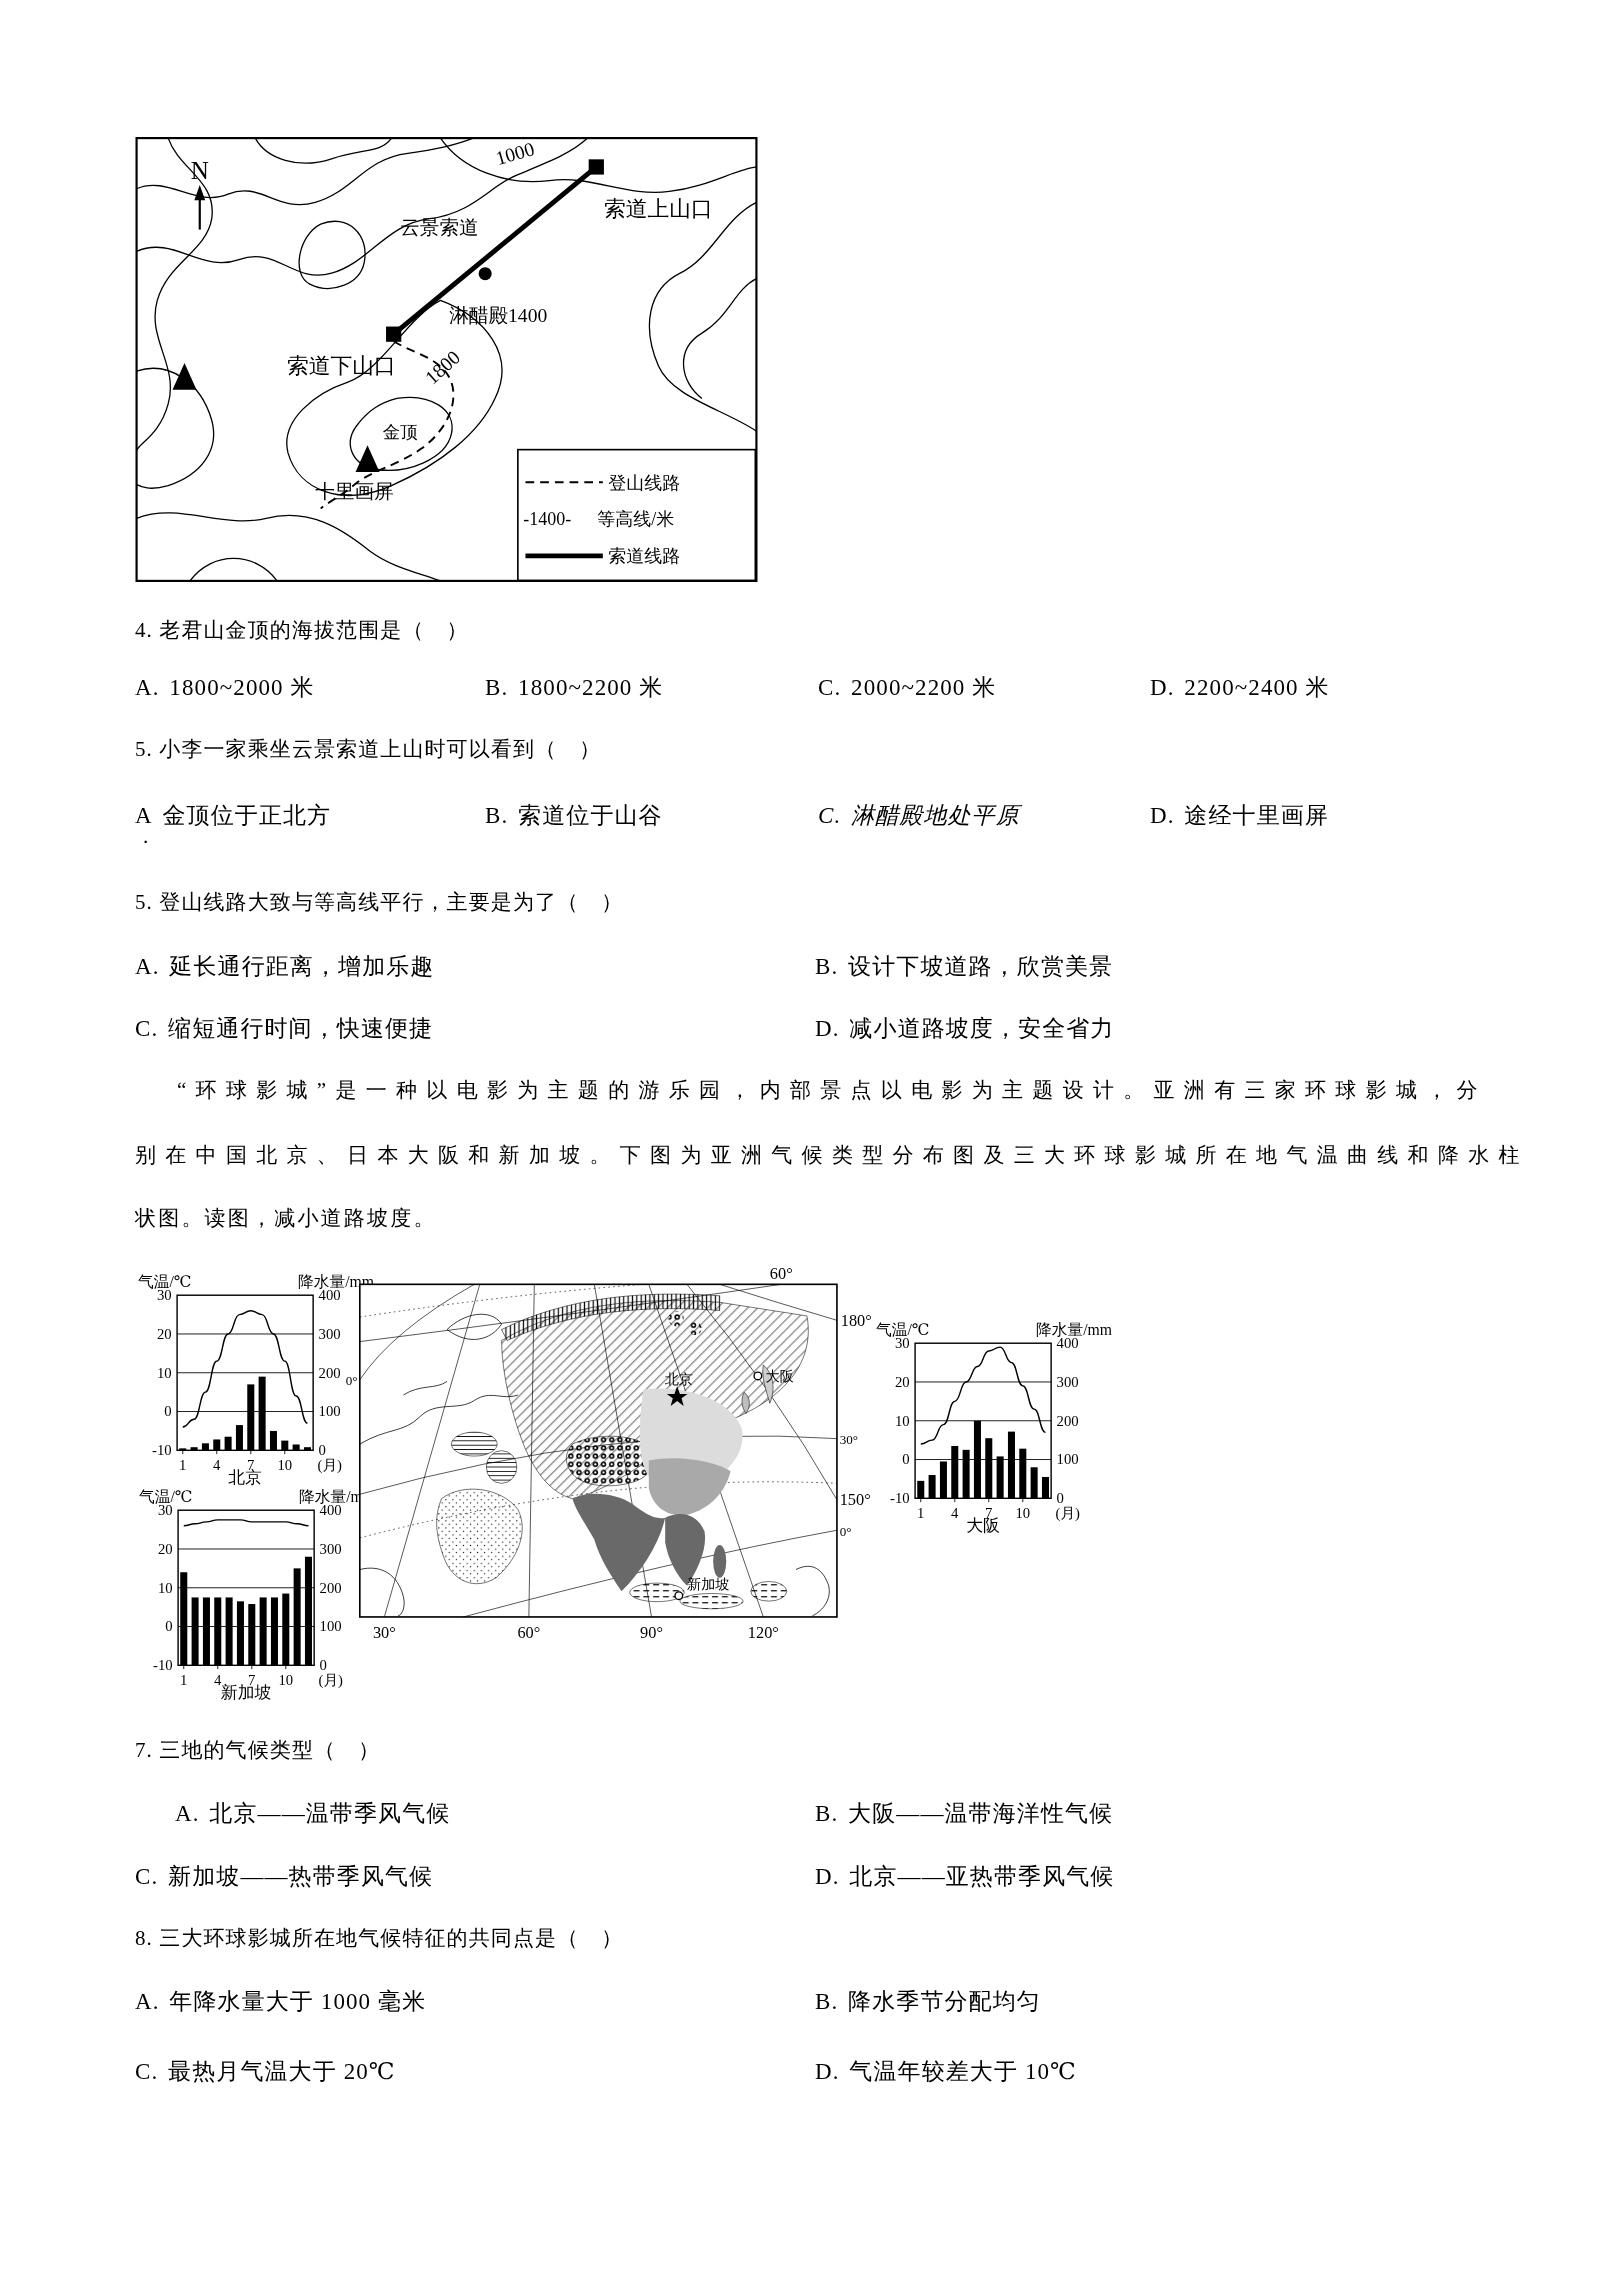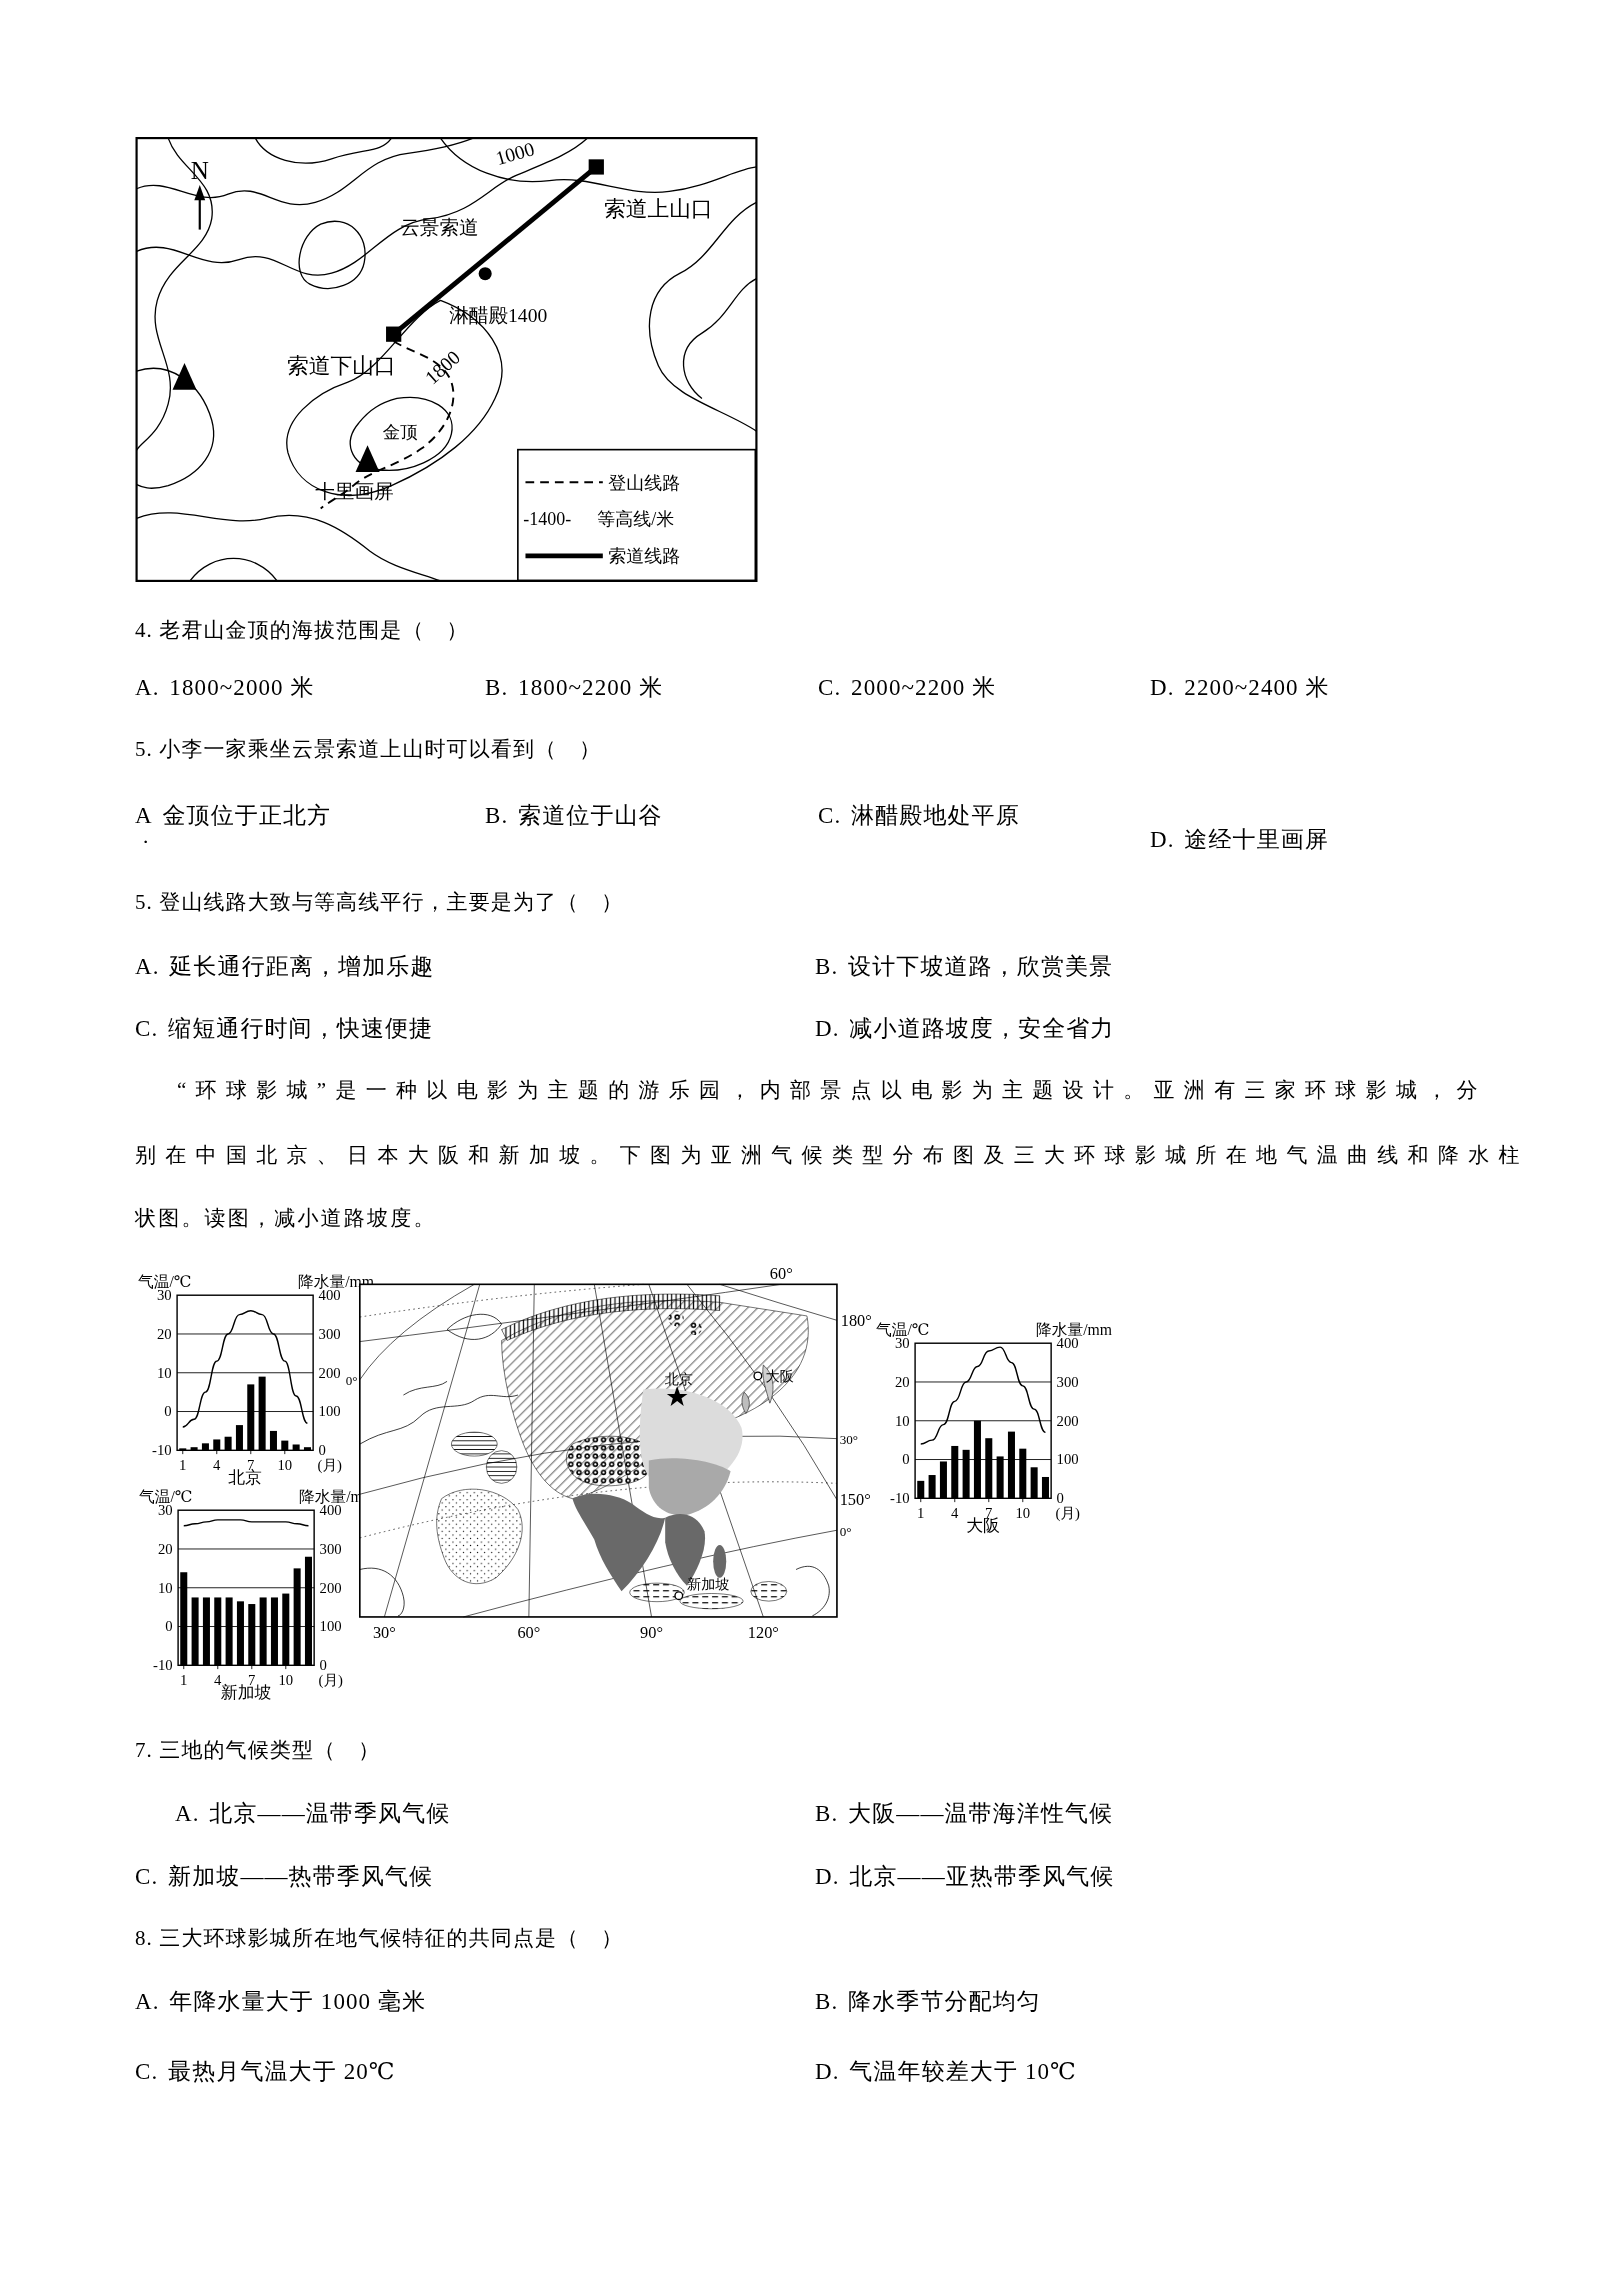--- a/index.html
+++ b/index.html
@@ -83,22 +83,22 @@
 
   <div class="qtitle" style="left:135px;top:616px;">4. 老君山金顶的海拔范围是（　）</div>
   <div class="opt" style="left:135px;top:672px;"><span class="key">A.</span><span>1800~2000 米</span></div>
   <div class="opt" style="left:485px;top:672px;"><span class="key">B.</span><span>1800~2200 米</span></div>
   <div class="opt" style="left:818px;top:672px;"><span class="key">C.</span><span>2000~2200 米</span></div>
   <div class="opt" style="left:1150px;top:672px;"><span class="key">D.</span><span>2200~2400 米</span></div>
 
   <div class="qtitle" style="left:135px;top:735px;">5. 小李一家乘坐云景索道上山时可以看到（　）</div>
   <div class="opt" style="left:135px;top:800px;"><span class="key">A</span><span>金顶位于正北方</span></div>
   <div class="opt" style="left:485px;top:800px;"><span class="key">B.</span><span>索道位于山谷</span></div>
-  <div class="opt" style="left:818px;top:800px;"><span class="key">C.</span><span>淋醋殿地处平原</span></div>
-  <div class="opt" style="left:1150px;top:824px;"><span class="key">D.</span><span>途经十里画屏</span></div>
+  <div class="opt" style="left:818px;top:800px;font-style:italic;"><span class="key">C.</span><span>淋醋殿地处平原</span></div>
+  <div class="opt" style="left:1150px;top:800px;"><span class="key">D.</span><span>途经十里画屏</span></div>
   <div class="stray" style="left:142px;top:829px;">·</div>
 
   <div class="qtitle" style="left:135px;top:888px;">5. 登山线路大致与等高线平行，主要是为了（　）</div>
   <div class="opt" style="left:135px;top:951px;"><span class="key">A.</span><span>延长通行距离，增加乐趣</span></div>
   <div class="opt" style="left:815px;top:951px;"><span class="key">B.</span><span>设计下坡道路，欣赏美景</span></div>
   <div class="opt" style="left:135px;top:1013px;"><span class="key">C.</span><span>缩短通行时间，快速便捷</span></div>
   <div class="opt" style="left:815px;top:1013px;"><span class="key">D.</span><span>减小道路坡度，安全省力</span></div>
 
   <div class="para" style="left:135px;top:1141px;">别在中国北京、日本大阪和新加坡。下图为亚洲气候类型分布图及三大环球影城所在地气温曲线和降水柱</div>
   <div class="para" style="left:177px;top:1076px;">“环球影城”是一种以电影为主题的游乐园，内部景点以电影为主题设计。亚洲有三家环球影城，分</div>

